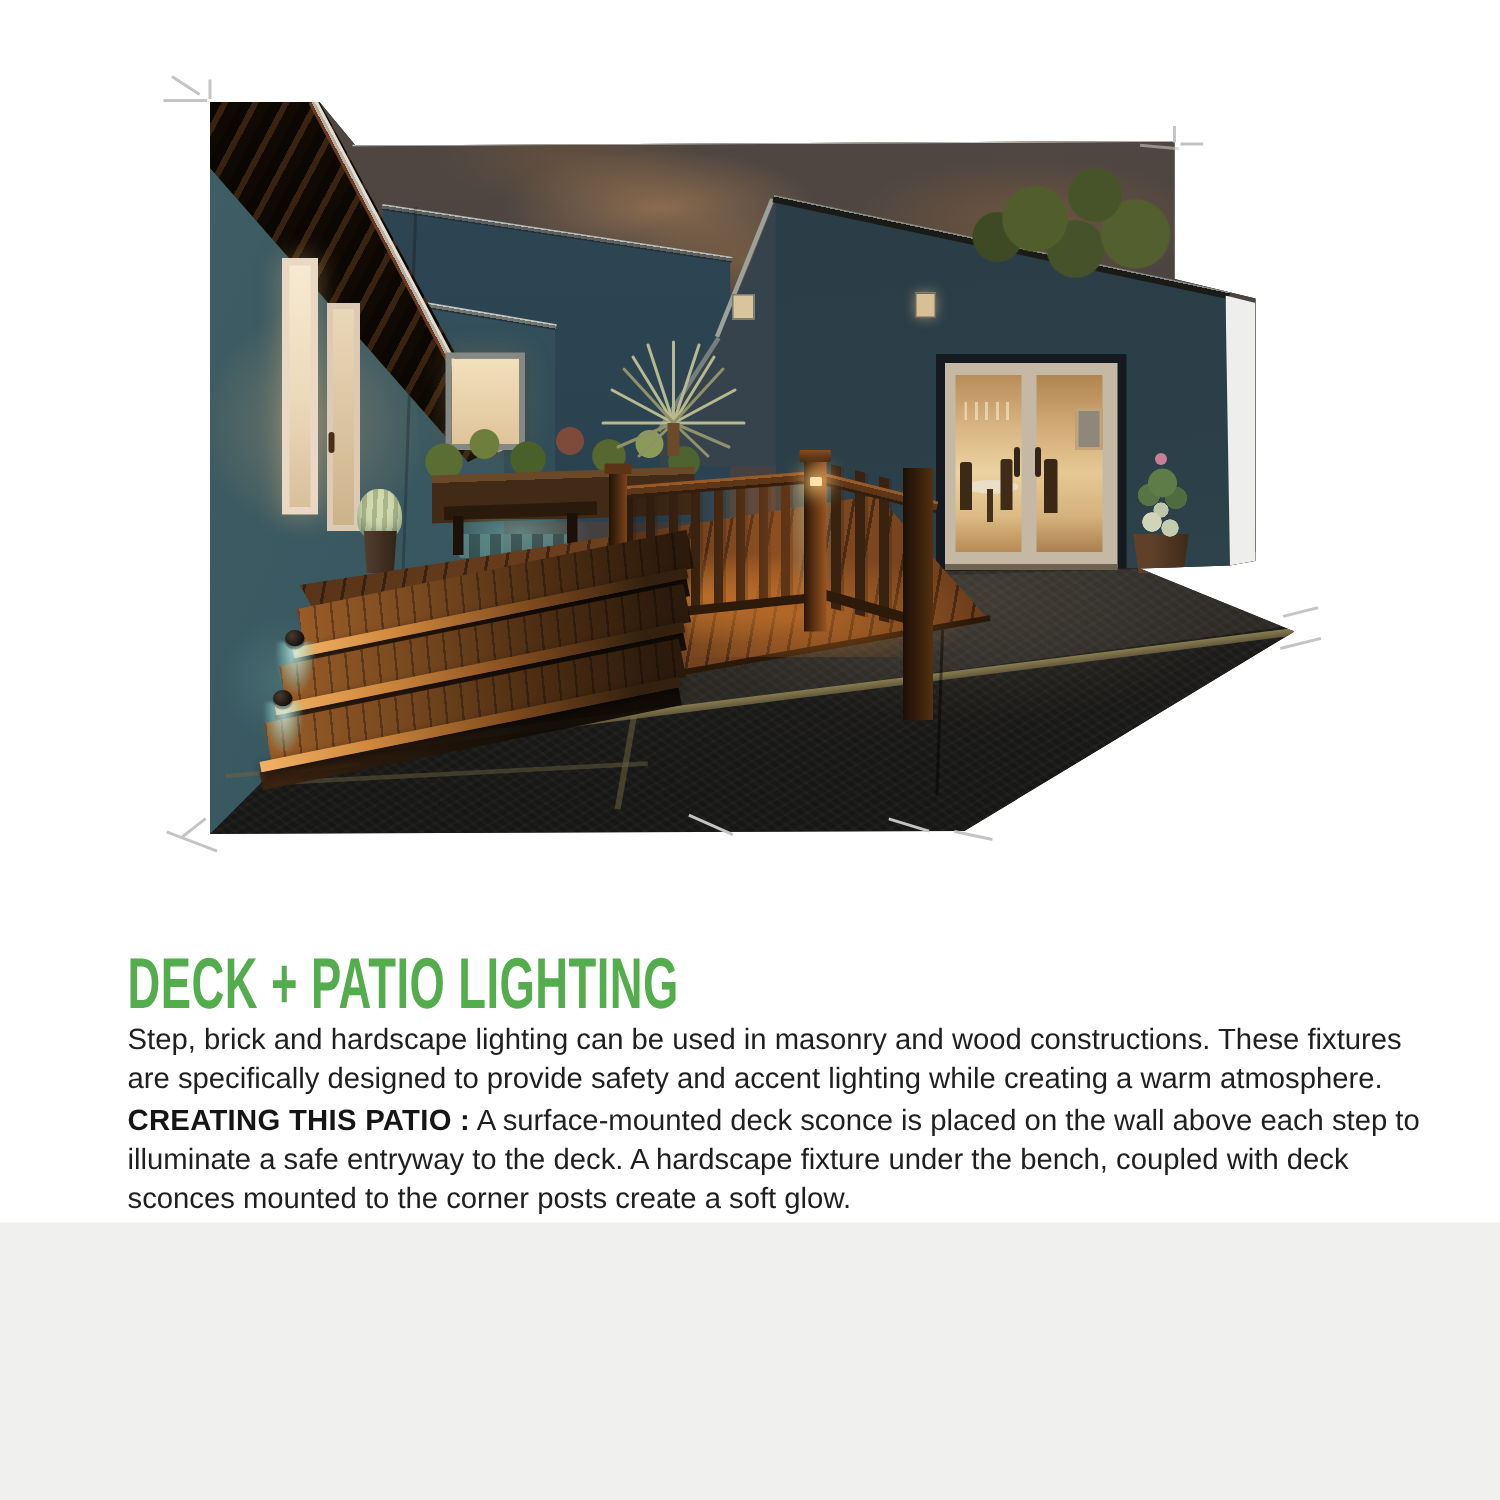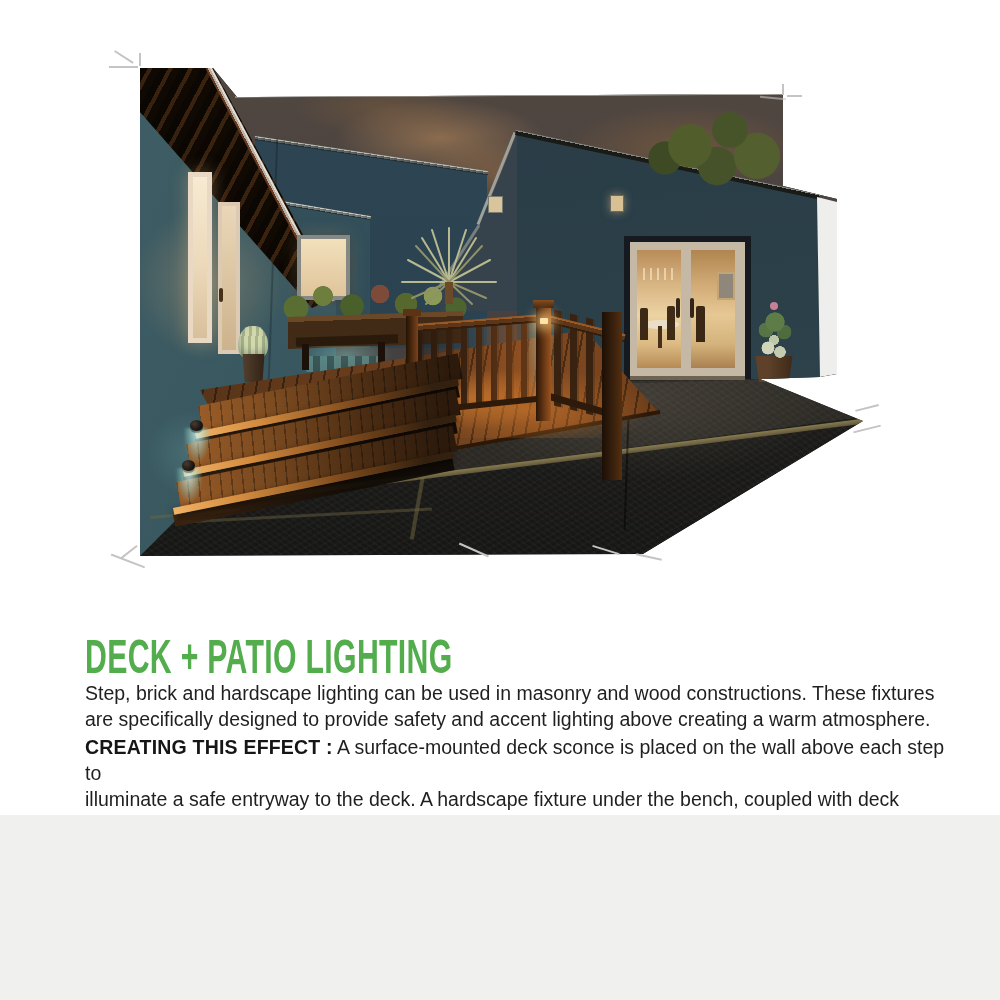--- a/index.html
+++ b/index.html
@@ -354,22 +354,22 @@
   <div class="cm cm4a"></div>
   <div class="cm cm4b"></div>
   <div class="cm cm5"></div>
   <div class="cm cm6a"></div>
   <div class="cm cm6b"></div>
 </div>
 
 <h1 class="headline">DECK + PATIO LIGHTING</h1>
 
 <p class="para p1">Step, brick and hardscape lighting can be used in masonry and wood constructions. These fixtures
-are specifically designed to provide safety and accent lighting above creating a warm atmosphere.</p>
-
-<p class="para p2"><b>CREATING THIS EFFECT :</b><span> A surface-mounted deck sconce is placed on the wall above each step to
+are specifically designed to provide safety and accent lighting while creating a warm atmosphere.</p>
+
+<p class="para p2"><b>CREATING THIS PATIO :</b><span> A surface-mounted deck sconce is placed on the wall above each step to
 illuminate a safe entryway to the deck. A hardscape fixture under the bench, coupled with deck
 sconces mounted to the corner posts create a soft glow.</span></p>
 
 <div class="footer-band">
   
   
 </div>
 
 </body></html>

